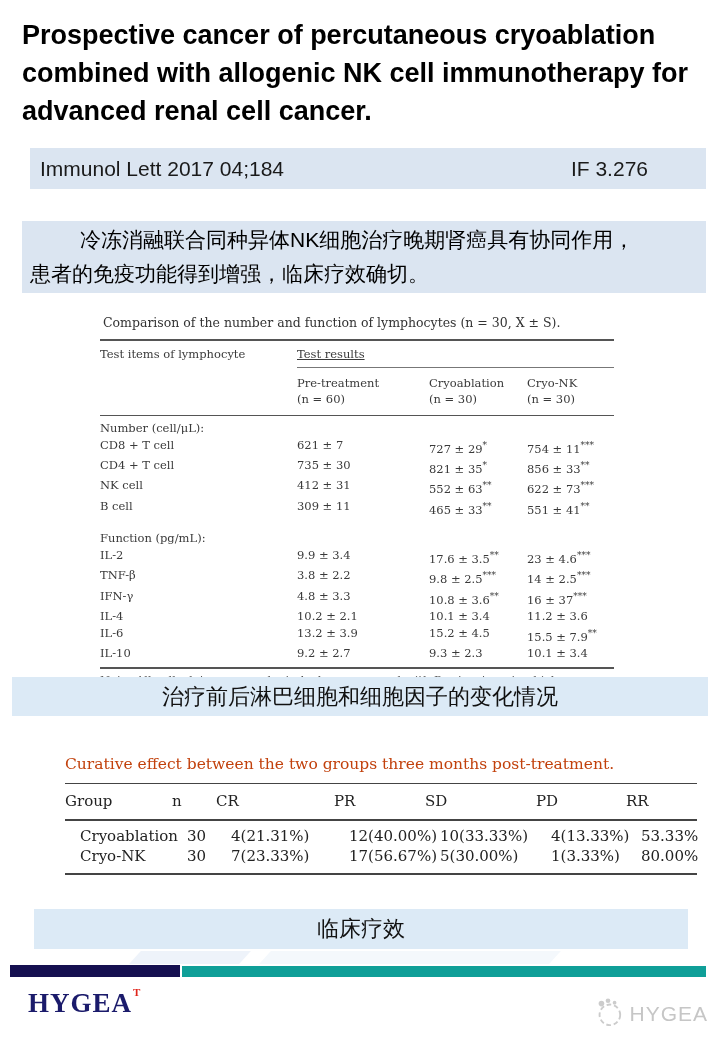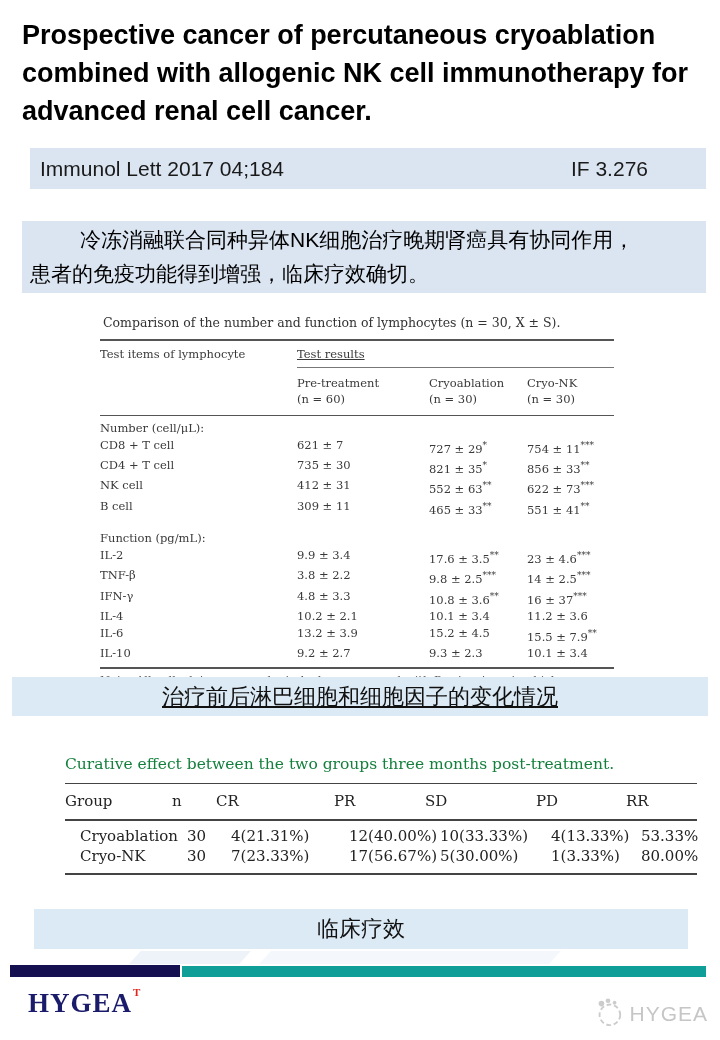--- a/index.html
+++ b/index.html
@@ -38,27 +38,27 @@
   .t1-headrow2 .spacer{grid-column:1;}
   .t1-body{padding-top:4px;padding-bottom:5px;}
   .t1row{display:grid;grid-template-columns:197px 132px 98px 1fr;line-height:16.6px;}
   .t1row.gap{margin-top:12px;}
   .t1val sup{font-size:9px;}
   .t1-note{height:9px;overflow:hidden;margin-top:4px;color:#555;font-size:11.5px;line-height:14px;}
 
   
   .band{position:absolute;background:#dceaf6;display:flex;align-items:center;justify-content:center;
         font-size:22px;color:#111;}
-  .band1{left:12px;top:677px;width:696px;height:39px;text-decoration:underline;}
+  .band1{left:12px;top:677px;width:696px;height:39px;}
   .band2{left:34px;top:909px;width:654px;height:40px;}
 
   
   .t2{position:absolute;left:65px;top:755px;width:632px;
       font-family:"DejaVu Serif",serif;color:#222;font-size:15px;}
-  .t2-title{margin:0 0 10px 0;font-size:15.5px;color:#15803d;}
+  .t2-title{margin:0 0 10px 0;font-size:15.5px;color:#c2410c;}
   .t2-rule1{border-top:1.6px solid #444;}
   .t2-rule2{border-top:2.4px solid #444;}
   .t2grid{display:grid;grid-template-columns:107px 44px 118px 91px 111px 90px 1fr;padding-left:15px;}
   .t2-head{padding:8px 0 9px 0;}
   .t2-bodywrap{padding:6px 0 7px 0;}
   .t2row{line-height:19.5px;}
 
   
   .deco-a{position:absolute;left:135px;top:951px;width:110px;height:13px;background:#eef3fa;transform:skewX(-42deg);}
   .deco-b{position:absolute;left:265px;top:951px;width:290px;height:13px;background:#f4f8fc;transform:skewX(-42deg);}

